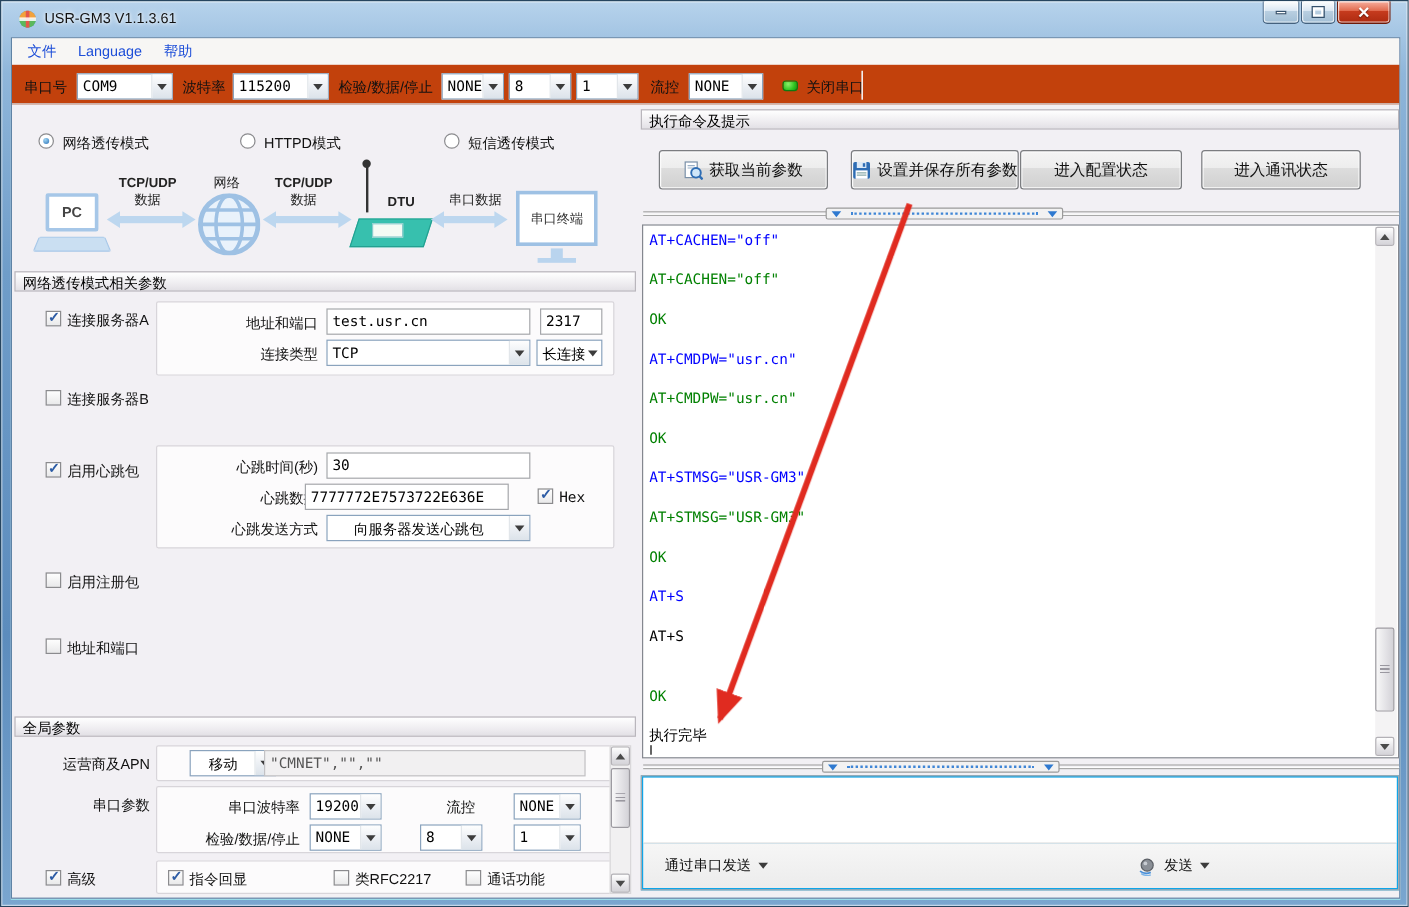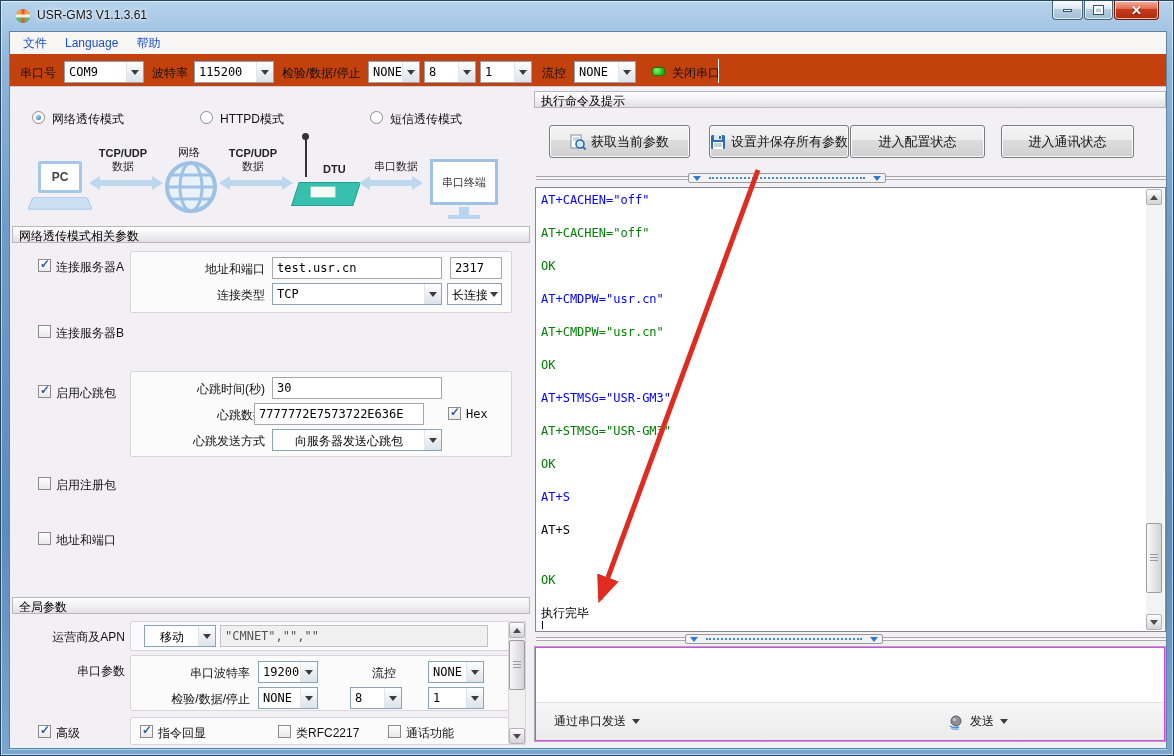--- a/index.html
+++ b/index.html
@@ -113,21 +113,21 @@
   .sb{position:absolute;width:18px;background:#f1f0f1;border:1px solid #d9d7da;}
   .sb-btn{position:absolute;left:0;width:16px;height:16px;background:linear-gradient(#fefefe,#e3e2e6 60%,#d4d3d8);
     border:1px solid #b3b1b6;border-radius:2px;display:flex;align-items:center;justify-content:center;}
   .sb-btn .up{width:0;height:0;border-left:4px solid transparent;border-right:4px solid transparent;border-bottom:5px solid #4a4a4a;}
   .sb-btn .down{width:0;height:0;border-left:4px solid transparent;border-right:4px solid transparent;border-top:5px solid #4a4a4a;}
   .sb-thumb{position:absolute;left:0;width:16px;background:linear-gradient(90deg,#f8f8f8,#e2e1e5 60%,#d3d2d7);
     border:1px solid #9d9ba1;border-radius:2px;}
   .sb-thumb::after{content:"";position:absolute;left:3px;right:3px;top:50%;margin-top:-4px;height:7px;
     background:repeating-linear-gradient(#9a98a0 0 1px,transparent 1px 3px);}
 
-  .sendbox{position:absolute;background:#d946ef;border:1px solid #a8aaad;}
+  .sendbox{position:absolute;background:#0ea5e9;border:1px solid #a8aaad;}
   .sendbar{position:absolute;left:1px;right:1px;bottom:1px;height:38px;background:linear-gradient(#f6f6f6,#ececec);
     border-top:1px solid #e0e0e0;display:flex;align-items:center;}
   .dropbtn{display:flex;align-items:center;gap:6px;padding:4px 6px;color:#111;}
 
   .arrow-overlay{position:absolute;left:0;top:0;pointer-events:none;}
 
   .icon16{width:16px;height:16px;display:block;}
 </style>
 </head>
 <body>
@@ -310,21 +310,21 @@
 
       <span class="cb" style="left:28px;top:390px"></span>
       <span class="cb-label" style="left:46px;top:390px">启用注册包</span>
       <span class="cb" style="left:28px;top:445px"></span>
       <span class="cb-label" style="left:46px;top:445px">地址和端口</span>
 
       <div class="ghead" style="left:2px;top:510px;width:518px">全局参数</div>
 
       <div class="flabel" style="left:20px;top:542px;width:95px">运营商及APN</div>
       <div class="gbox" style="left:120px;top:534px;width:382px;height:30px"></div>
-      <div class="combo" style="left:134px;top:538px;width:72px">
+      <div class="combo" style="left:148px;top:538px;width:72px">
         <span class="val cn">移动</span>
         <span class="arrow">
             <span class="tri-down"></span>
           </span>
       </div>
       <div class="tbox ro" style="left:210px;top:538px;width:268px">"CMNET","",""</div>
 
       <div class="flabel" style="left:20px;top:576px;width:95px">串口参数</div>
       <div class="gbox" style="left:120px;top:568px;width:382px;height:56px"></div>
       <div class="flabel" style="left:140px;top:578px;width:100px">串口波特率</div>

